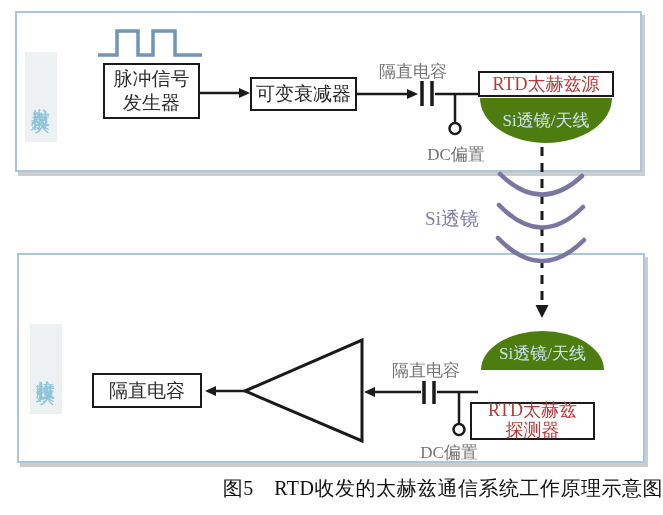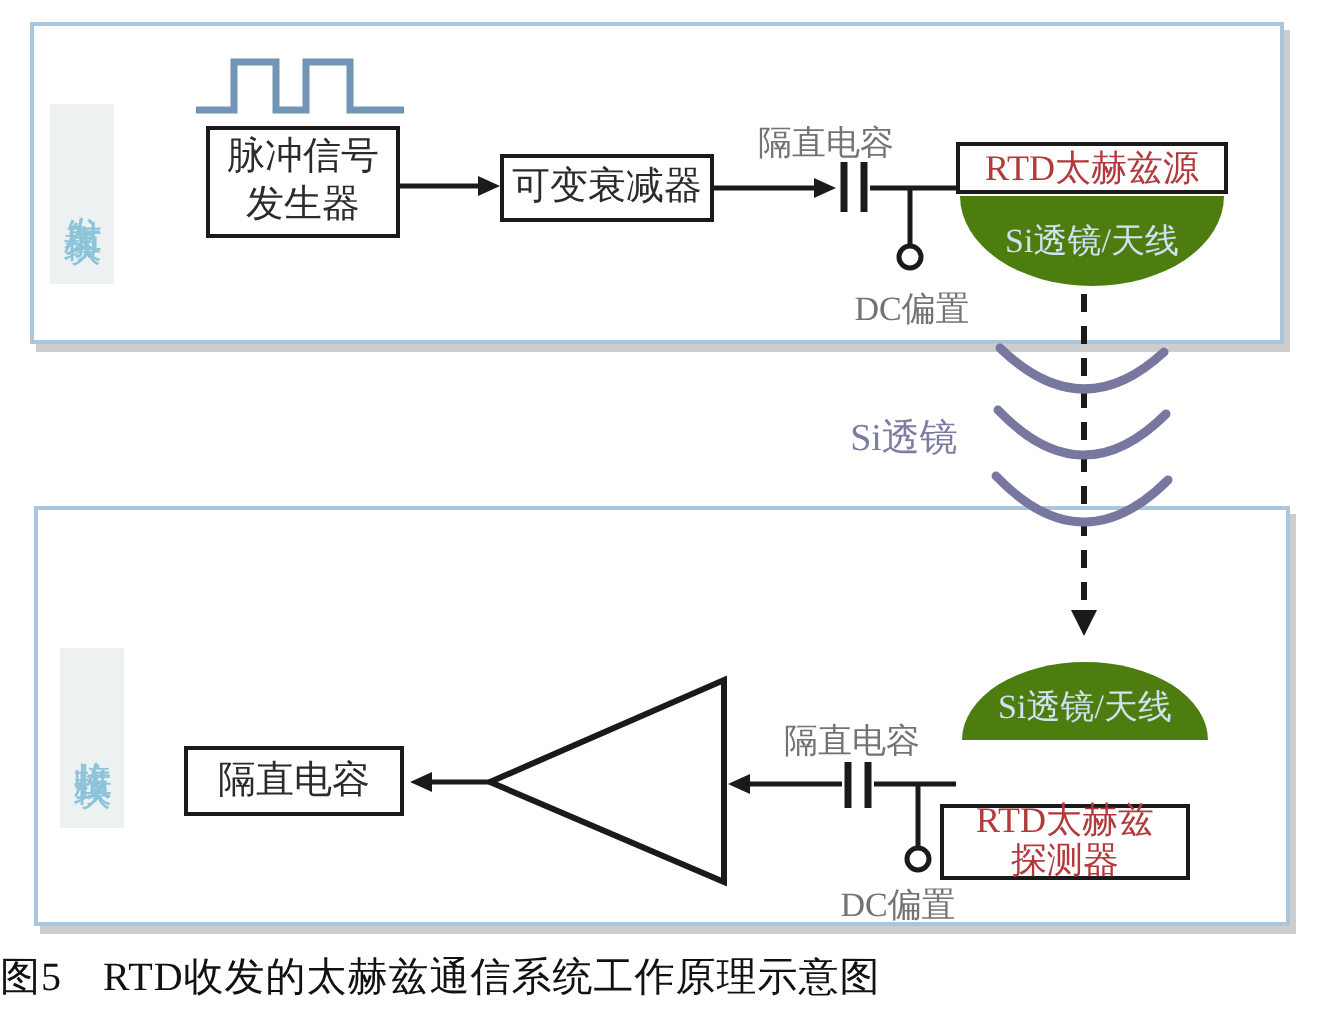--- a/index.html
+++ b/index.html
@@ -50,21 +50,21 @@
   .flabel.purple{color:#7d7da1;font-size:19px;}
   .flabel.amp-label{color:#2b2b2b;font-size:19px;width:100px;}
   .lbl-dcblock-tx{left:351px;top:60px;}
   .lbl-dcbias-tx{left:394px;top:143px;}
   .lbl-thz{left:390px;top:206px;}
   .lbl-dcblock-rx{left:364px;top:359px;}
   .lbl-dcbias-rx{left:387px;top:441px;}
   .lbl-amp{left:270px;top:380px;}
   
   .caption{
-    position:absolute;left:0;top:475px;width:663px;text-align:left;z-index:4;
+    position:absolute;left:0;top:475px;width:663px;text-align:right;z-index:4;
     font-size:20px;color:#111;letter-spacing:0.5px;
   }
 </style>
 </head>
 <body>
 
 <div class="canvas">
 
   <div class="module tx"></div>
   <div class="module rx"></div>

